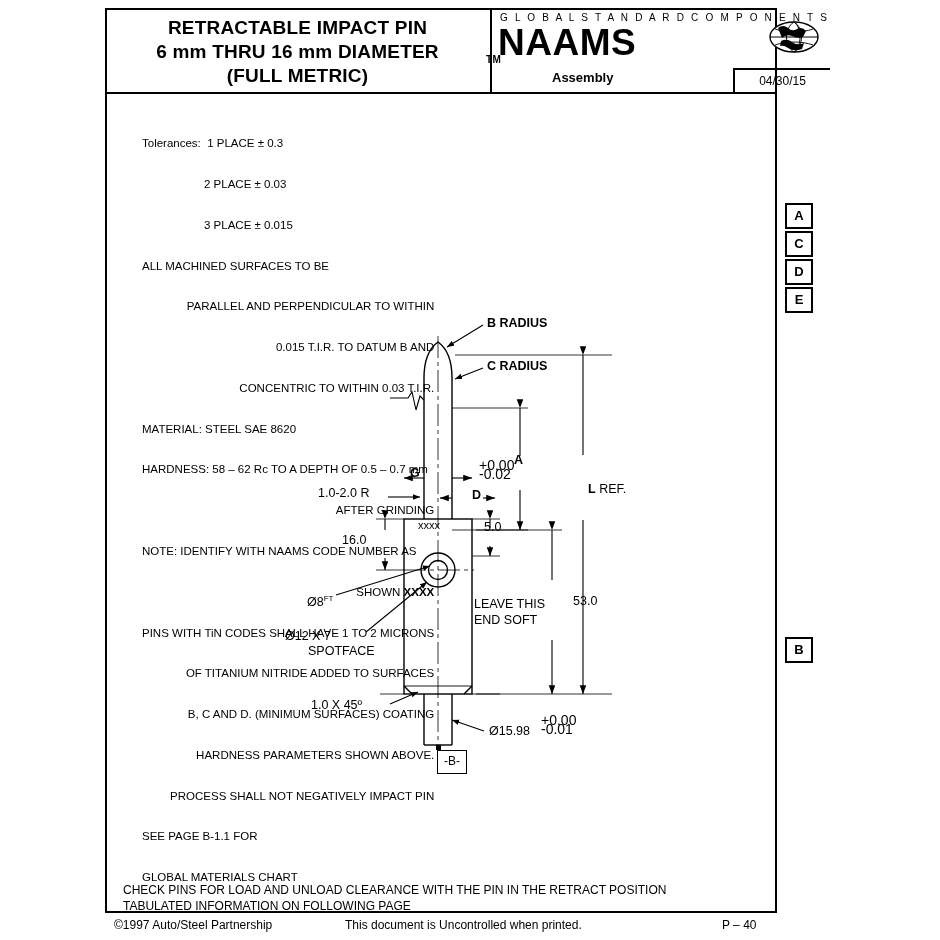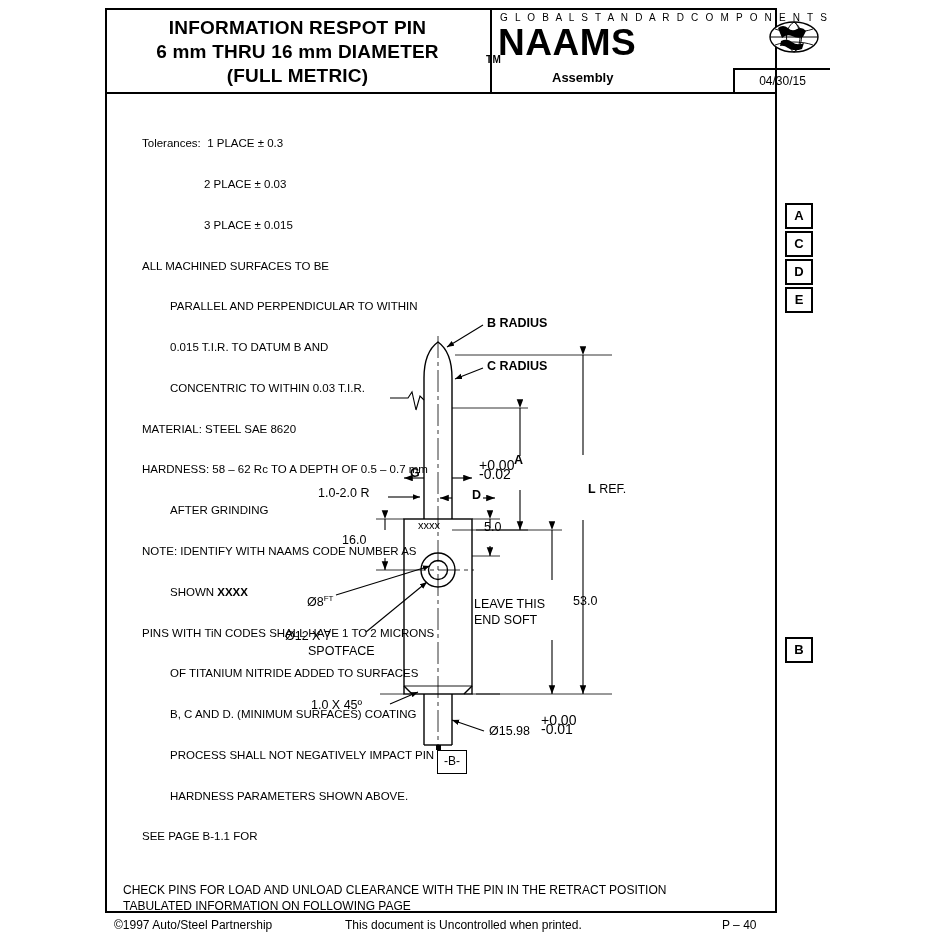--- a/index.html
+++ b/index.html
@@ -133,21 +133,21 @@
   
   .notes {
     position: absolute;
     left: 142px;
     top: 110px;
     font-size: 11.5px;
     line-height: 13.6px;
     white-space: pre;
   }
   .notes .ind1 { padding-left: 62px; }
-  .notes .ind3 { padding-left: 28px; }
+  .notes .ind3 { padding-left: 28px; text-align: right; }
   .notes b { font-weight: bold; }
 
   
   .t {
     position: absolute;
     font-size: 12.5px;
     white-space: pre;
   }
   .t.b { font-weight: bold; }
   .t.sm { font-size: 14px; }
@@ -187,21 +187,21 @@
 </style>
 </head>
 <body>
 
 <div id="page">
 
   <div class="frame"></div>
 
   <div class="titleblock">
     <div class="title-left">
-      <div>INFORMATION RESPOT PIN</div>
+      <div>RETRACTABLE IMPACT PIN</div>
       <div>6 mm THRU 16 mm DIAMETER</div>
       <div>(FULL METRIC)</div>
     </div>
     <div class="title-right">
       <div class="naams-top">G L O B A L   S T A N D A R D   C O M P O N E N T S</div>
       <div style="position:absolute;left:0;top:0;width:100%;height:100%;padding-left:28px;">
         <div class="naams-word">
           <span class="tm">TM</span>
           <span>NAAMS</span>
         </div>
@@ -236,23 +236,24 @@
     <div class="ind3">0.015 T.I.R. TO DATUM B AND</div>
     <div class="ind3">CONCENTRIC TO WITHIN 0.03 T.I.R.</div>
     <div>MATERIAL: STEEL SAE 8620</div>
     <div>HARDNESS: 58 – 62 Rc TO A DEPTH OF 0.5 – 0.7 mm</div>
     <div class="ind3">AFTER GRINDING</div>
     <div>NOTE: IDENTIFY WITH NAAMS CODE NUMBER AS</div>
     <div class="ind3">SHOWN <b>XXXX</b></div>
     <div>PINS WITH TiN CODES SHALL HAVE 1 TO 2 MICRONS</div>
     <div class="ind3">OF TITANIUM NITRIDE ADDED TO SURFACES</div>
     <div class="ind3">B, C AND D. (MINIMUM SURFACES) COATING</div>
+    <div class="ind3">HARDNESS PARAMETERS SHOWN ABOVE.</div>
     <div class="ind3">PROCESS SHALL NOT NEGATIVELY IMPACT PIN</div>
-    <div class="ind3">HARDNESS PARAMETERS SHOWN ABOVE.</div>
     <div>SEE PAGE B-1.1 FOR</div>
+    <div>GLOBAL MATERIALS CHART</div>
   </div>
 
   <svg class="overlay" viewBox="0 0 940 940">
     <defs>
       <marker id="ah" markerWidth="9" markerHeight="9" refX="8" refY="3" orient="auto">
         <path d="M0,0 L8,3 L0,6 z" fill="#000"></path>
       </marker>
       <marker id="ahs" markerWidth="7" markerHeight="7" refX="6.5" refY="2.5" orient="auto">
         <path d="M0,0 L6.5,2.5 L0,5 z" fill="#000"></path>
       </marker>

